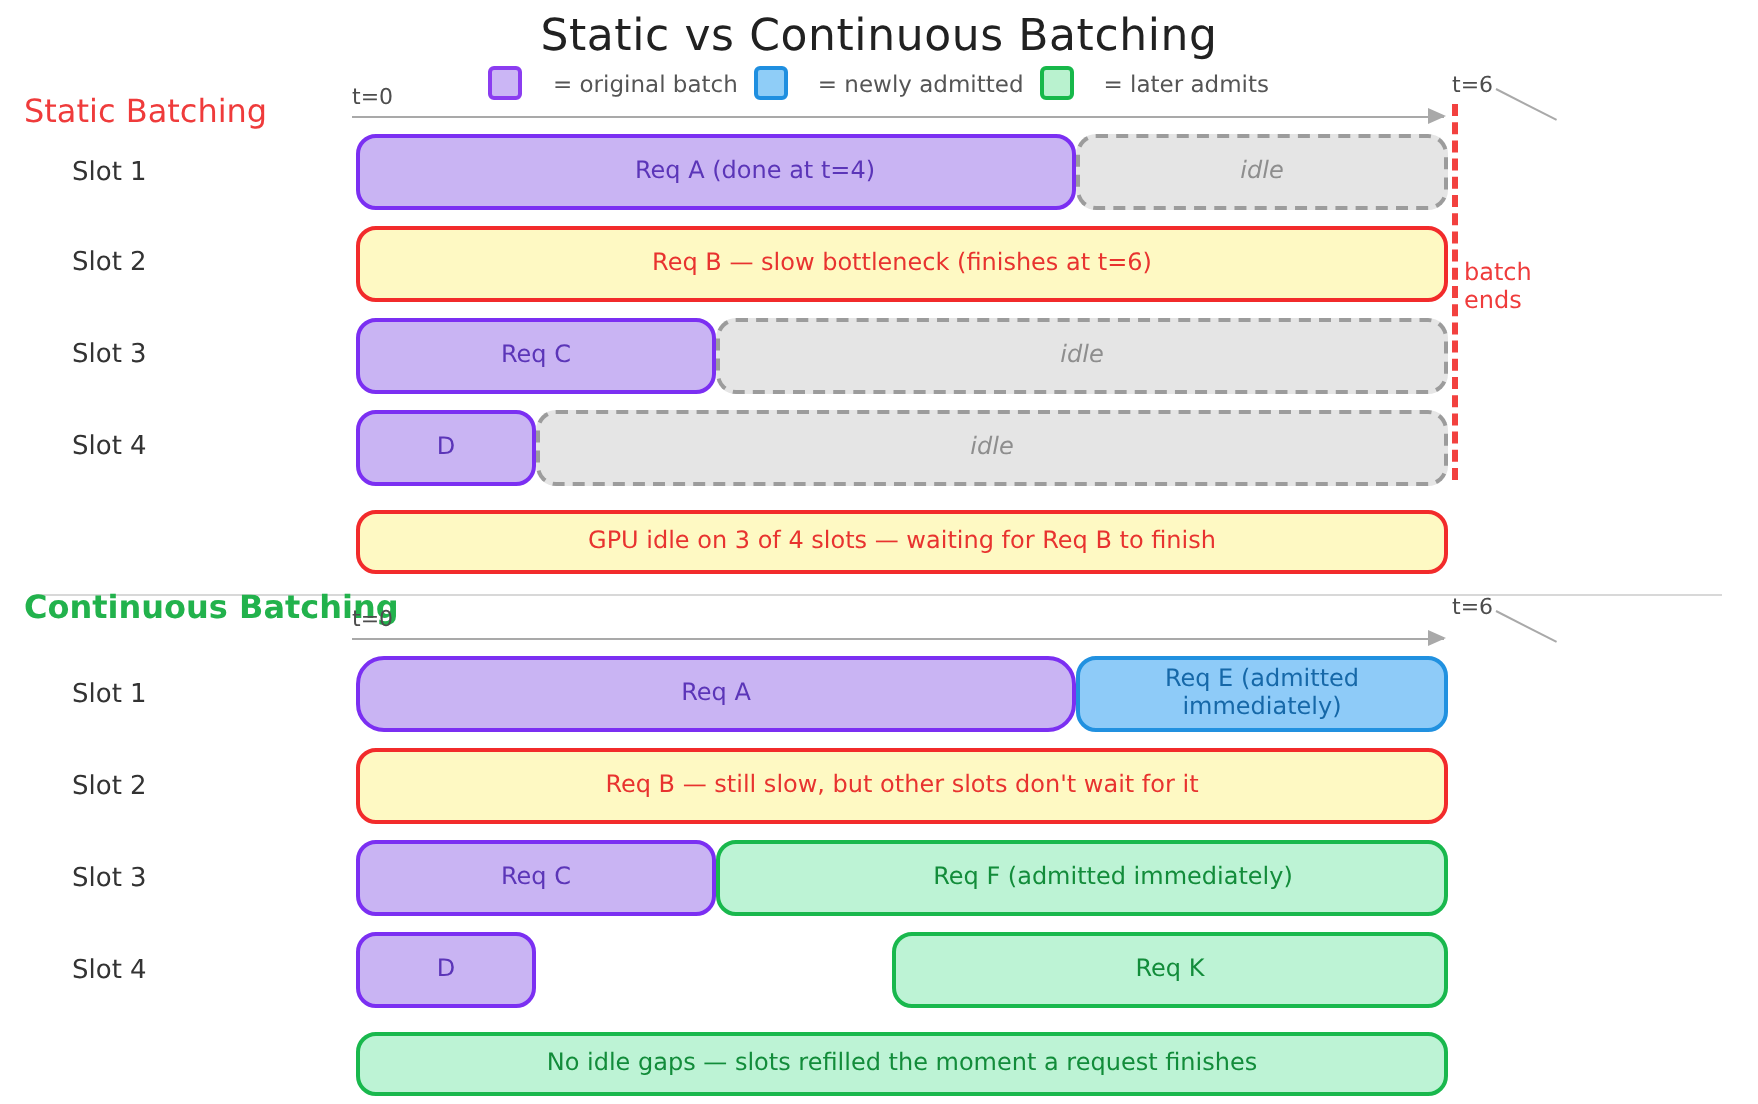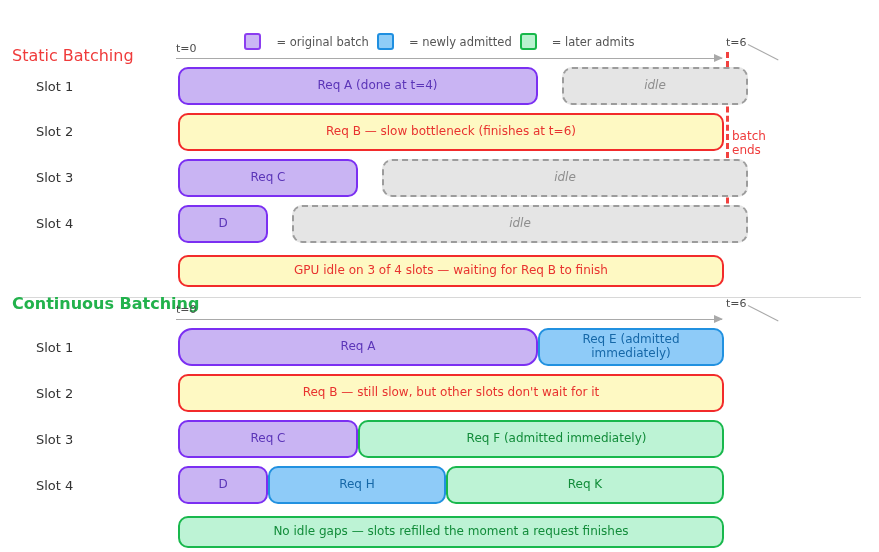--- a/index.html
+++ b/index.html
@@ -65,36 +65,37 @@
     display:flex;align-items:center;justify-content:center;
     text-align:center;
     font-size:12px;
     line-height:1.15;
     padding:0 6px;
   }
   .bar-purple{background:#c9b4f3;border:2.3px solid #7b2ff2;color:#5b35b8;}
   .bar-blue{background:#8ecbf8;border:2.3px solid #2191e0;color:#1668a8;}
   .bar-green{background:#bdf3d5;border:2.3px solid #19b84d;color:#128c3a;}
   .bar-red{background:#fef9c3;border:2.3px solid #f22b2b;color:#e8332f;}
-  .bar-idle{background:#e5e5e5;border:2.3px dashed #9c9c9c;color:#8e8e8e;font-style:italic;margin-left:24px;}
+  .bar-idle{background:#e5e5e5;border:2.3px dashed #9c9c9c;color:#8e8e8e;font-style:italic;}
 
   
   .batch-line{
     width:0;border-left:3px dashed #f2413f;
   }
   .batch-text{font-size:12px;color:#ef3b3b;line-height:1.15;}
 
   
   .divider{height:0;border-top:1px solid #d8d8d8;}
 </style>
 </head>
 <body>
 
 <div class="stage">
 
+  <div class="abs title">Static vs Continuous Batching</div>
 
   <div class="abs legend">
     <div class="legend-item">
       <span class="swatch sw-purple"></span>
       <span>= original batch</span>
     </div>
     <div class="legend-item">
       <span class="swatch sw-blue"></span>
       <span>= newly admitted</span>
     </div>
@@ -151,18 +152,17 @@
 
   <div class="abs bar bar-purple" style="left:178px;top:328px;width:360px;height:38px;border-radius:14px;">Req A</div>
   <div class="abs bar bar-blue" style="left:538px;top:328px;width:186px;height:38px;">Req E  (admitted immediately)</div>
 
   <div class="abs bar bar-red" style="left:178px;top:374px;width:546px;height:38px;">Req B — still slow, but other slots don't wait for it</div>
 
   <div class="abs bar bar-purple" style="left:178px;top:420px;width:180px;height:38px;">Req C</div>
   <div class="abs bar bar-green" style="left:358px;top:420px;width:366px;height:38px;padding-left:37px;">Req F  (admitted immediately)</div>
 
   <div class="abs bar bar-purple" style="left:178px;top:466px;width:90px;height:38px;">D</div>
-  <div class="abs bar bar-blue" style="left:268px;top:466px;width:178px;height:38px;">Req H</div>
   <div class="abs bar bar-green" style="left:178px;top:516px;width:546px;height:32px;">No idle gaps — slots refilled the moment a request finishes</div>
 
   <div class="abs bar bar-green" style="left:446px;top:466px;width:278px;height:38px;">Req K</div>
 
 </div>
 
 </body></html>

